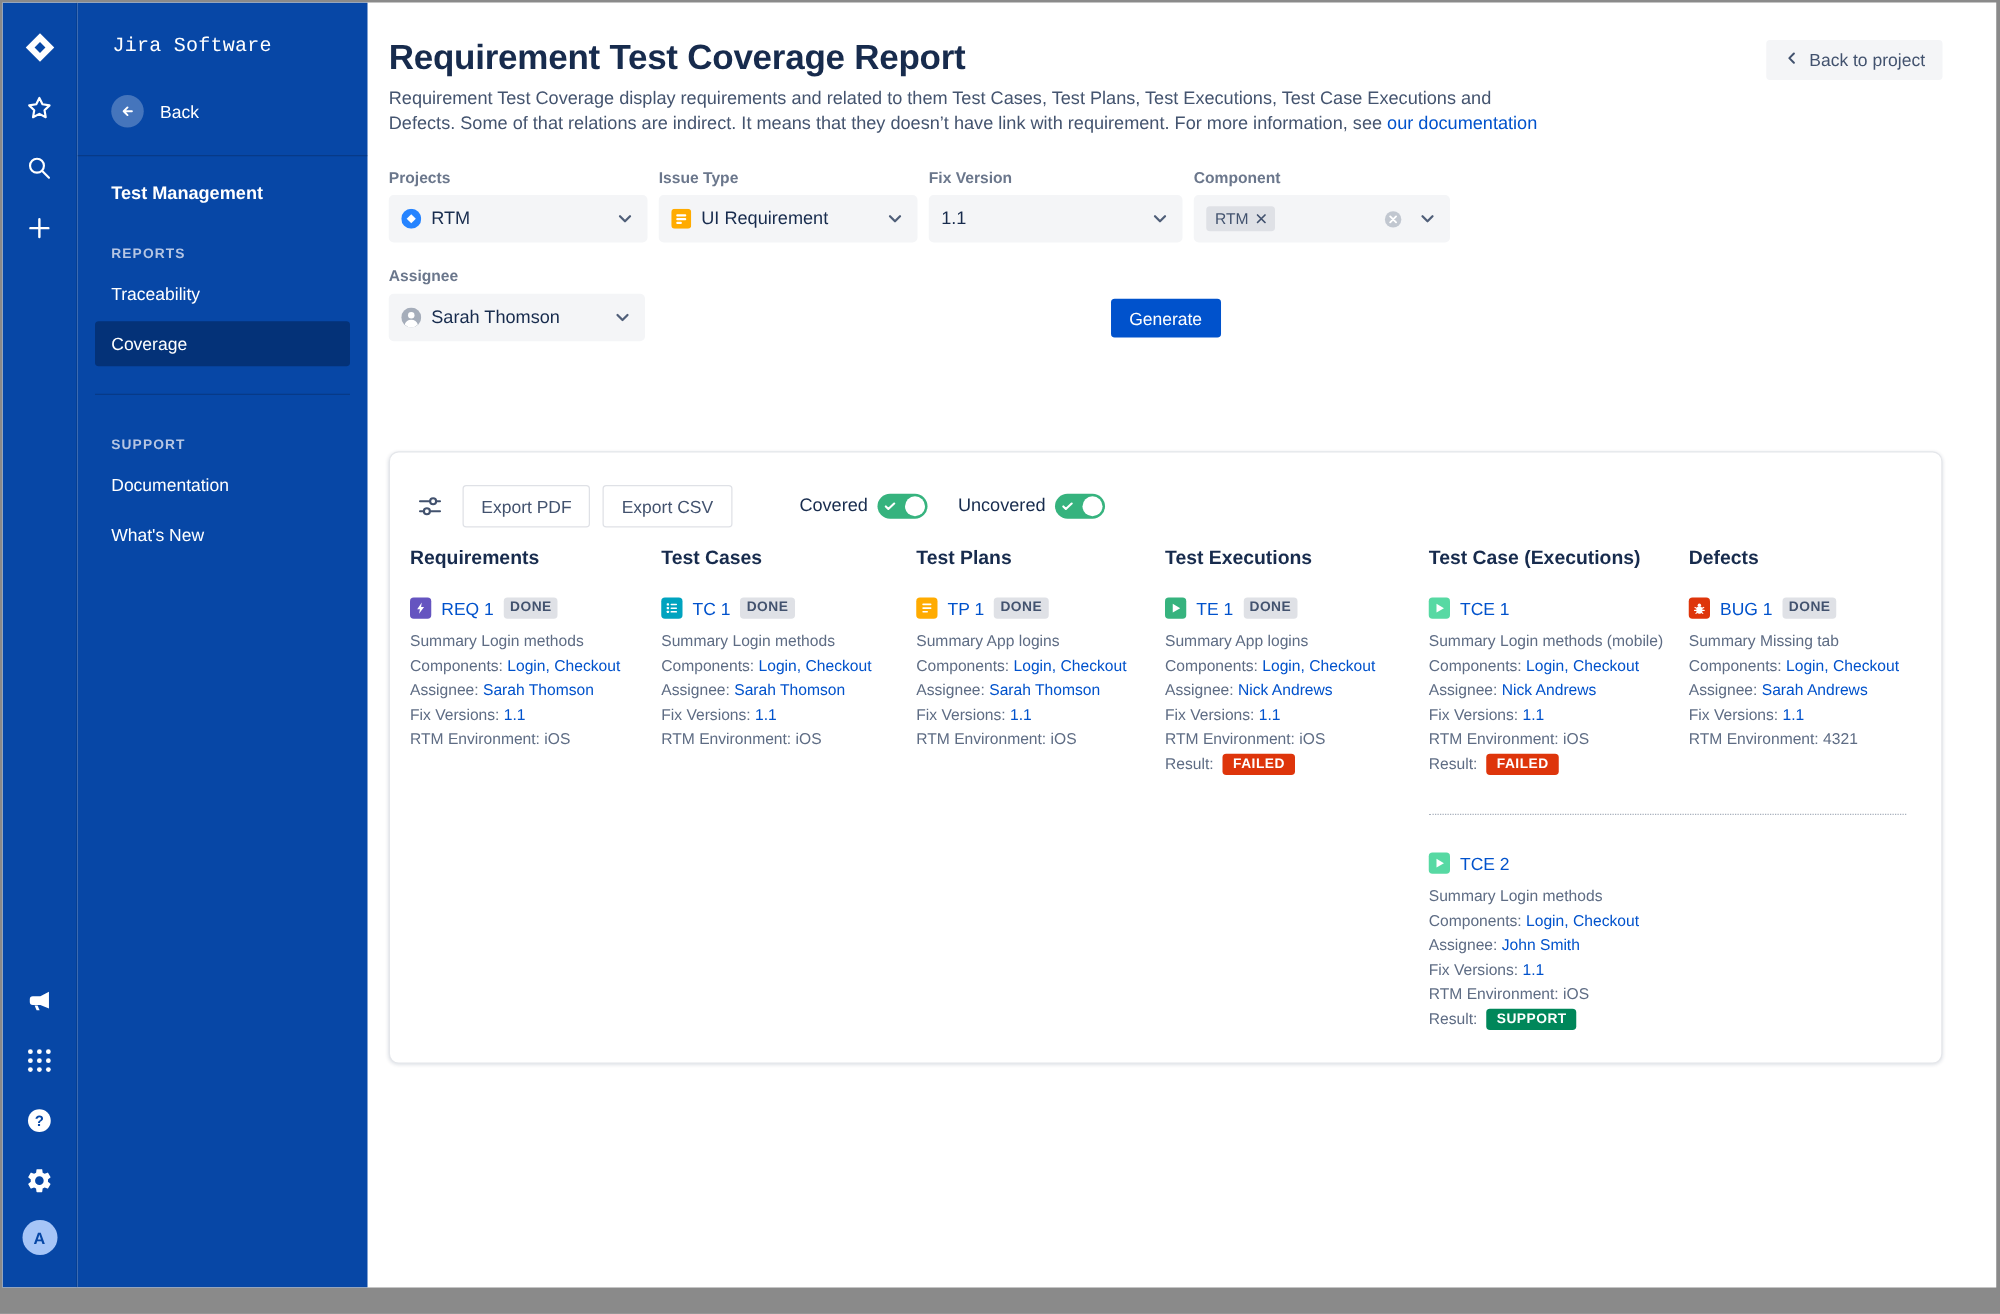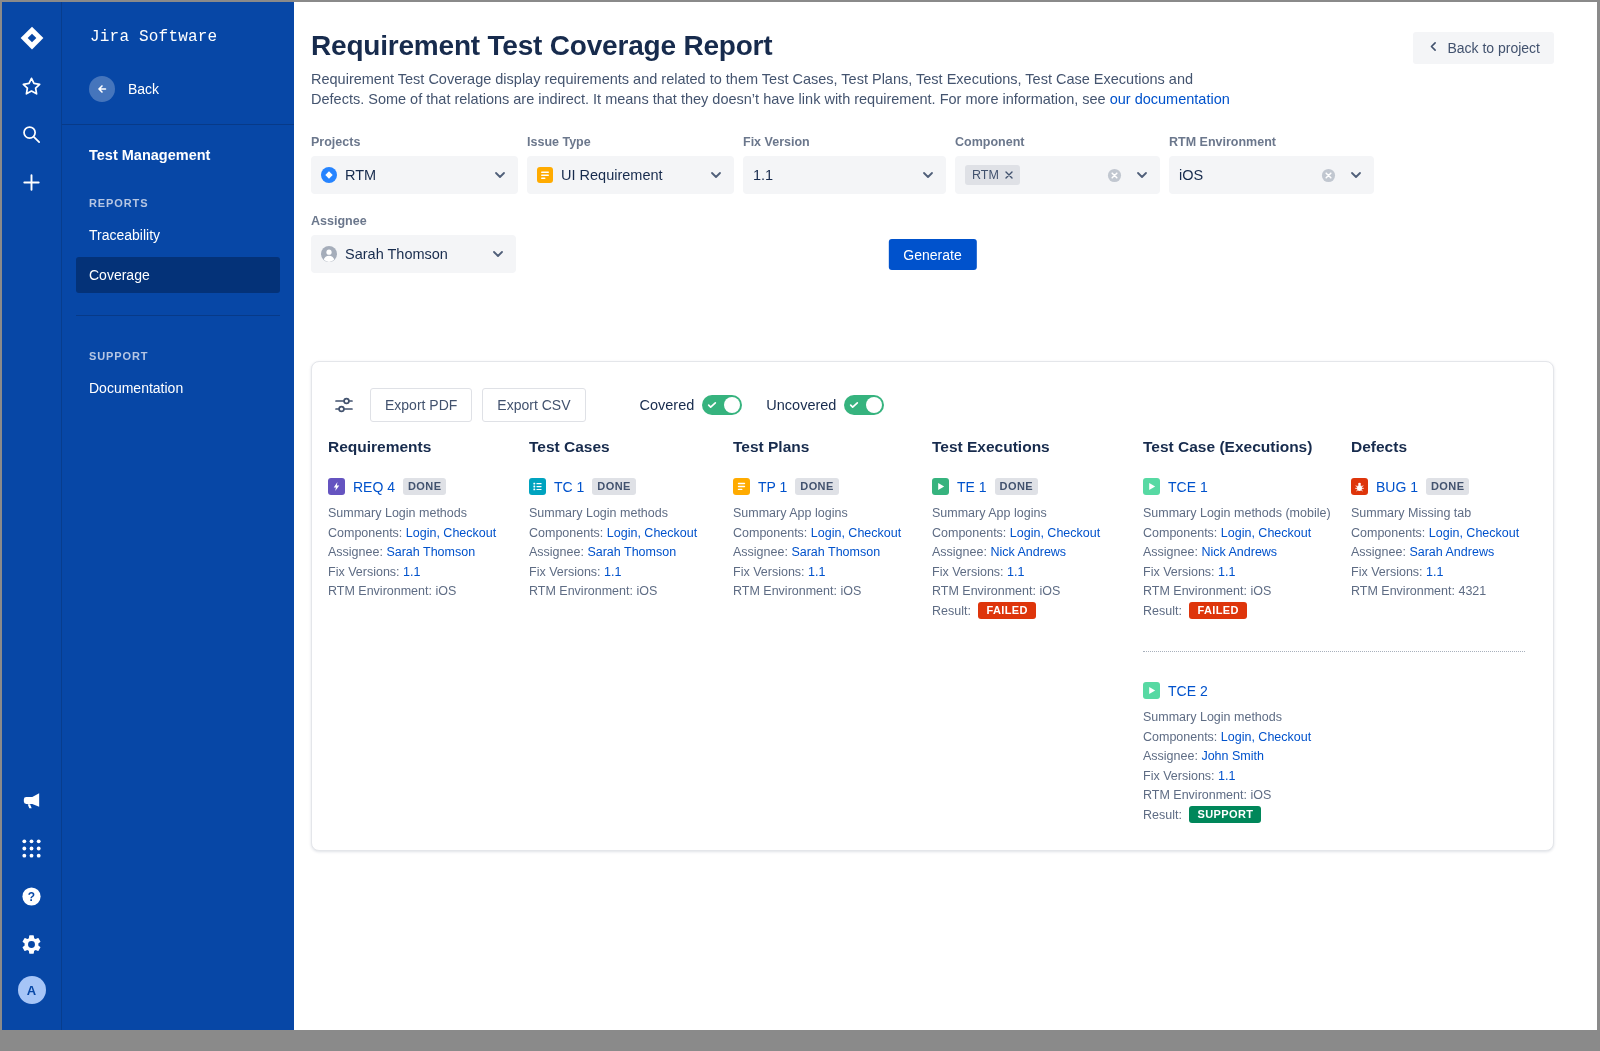--- a/index.html
+++ b/index.html
@@ -199,20 +199,21 @@
       </span>
       <span class="back-label">Back</span>
     </div>
     <div class="section-title">Test Management</div>
     <div class="group-heading">REPORTS</div>
     <div class="nav-item">Traceability</div>
     <div class="nav-item active">Coverage</div>
     <div class="side-divider"></div>
     <div class="group-heading">SUPPORT</div>
     <div class="nav-item">Documentation</div>
+    <div class="nav-item">What's New</div>
   </aside>
 
   <main class="main">
     <div class="title-row">
       <h1 class="page-title">Requirement Test Coverage Report</h1>
       <button class="btn-subtle">
         <span><svg viewBox="0 0 16 16" fill="none" stroke="#42526E" stroke-width="2" stroke-linecap="round" stroke-linejoin="round">
                 <path d="M10 3.5 5.5 8 10 12.5"></path>
               </svg></span>
         <span>Back to project</span>
@@ -287,37 +288,20 @@
                   <path d="M5.5 5.5l5 5M10.5 5.5l-5 5" stroke="#fff" stroke-width="1.6" stroke-linecap="round"></path>
                 </svg>
               </span>
           <span class="chev" style="margin-left:4px">
                 <svg width="16" height="16" viewBox="0 0 16 16" fill="none" stroke="#505F79" stroke-width="1.8" stroke-linecap="round" stroke-linejoin="round">
                   <path d="M4 6l4 4 4-4"></path>
                 </svg>
               </span>
         </div>
       </div>
-      <div class="filter" style="width:205px">
-        <span class="filter-label">RTM Environment</span>
-        <div class="select">
-          <span>iOS</span>
-          <span class="clear">
-                <svg width="15" height="15" viewBox="0 0 16 16">
-                  <circle cx="8" cy="8" r="7" fill="#C1C7D0"></circle>
-                  <path d="M5.5 5.5l5 5M10.5 5.5l-5 5" stroke="#fff" stroke-width="1.6" stroke-linecap="round"></path>
-                </svg>
-              </span>
-          <span class="chev" style="margin-left:4px">
-                <svg width="16" height="16" viewBox="0 0 16 16" fill="none" stroke="#505F79" stroke-width="1.8" stroke-linecap="round" stroke-linejoin="round">
-                  <path d="M4 6l4 4 4-4"></path>
-                </svg>
-              </span>
-        </div>
-      </div>
     </div>
 
     <div class="assignee-row">
       <div class="filter" style="width:205px">
         <span class="filter-label">Assignee</span>
         <div class="select">
           <span class="fsicon">
             <svg viewBox="0 0 16 16">
                   <circle cx="8" cy="8" r="8" fill="#A5ADBA"></circle>
                   <circle cx="8" cy="6.2" r="2.6" fill="#fff"></circle>
@@ -371,21 +355,21 @@
         <div class="col-title">Test Case (Executions)</div>
         <div class="col-title">Defects</div>
 
         <article class="cell">
           <div class="card-head">
             <span class="type-icon ic-req">
                   <svg viewBox="0 0 12 12">
                     <path d="M7 1 3 7h2.4L4.6 11 9 5H6.4z" fill="#fff"></path>
                   </svg>
                 </span>
-            <a class="issue-key">REQ 4</a>
+            <a class="issue-key">REQ 1</a>
             <span class="lozenge">DONE</span>
           </div>
           <div class="field"><span>Summary</span> <span>Login methods</span></div>
           <div class="field"><span>Components:</span> <a class="flink">Login, Checkout</a></div>
           <div class="field"><span>Assignee:</span> <a class="flink">Sarah Thomson</a></div>
           <div class="field"><span>Fix Versions:</span> <a class="flink">1.1</a></div>
           <div class="field"><span>RTM Environment:</span> <span>iOS</span></div>
         </article>
 
         <article class="cell">

